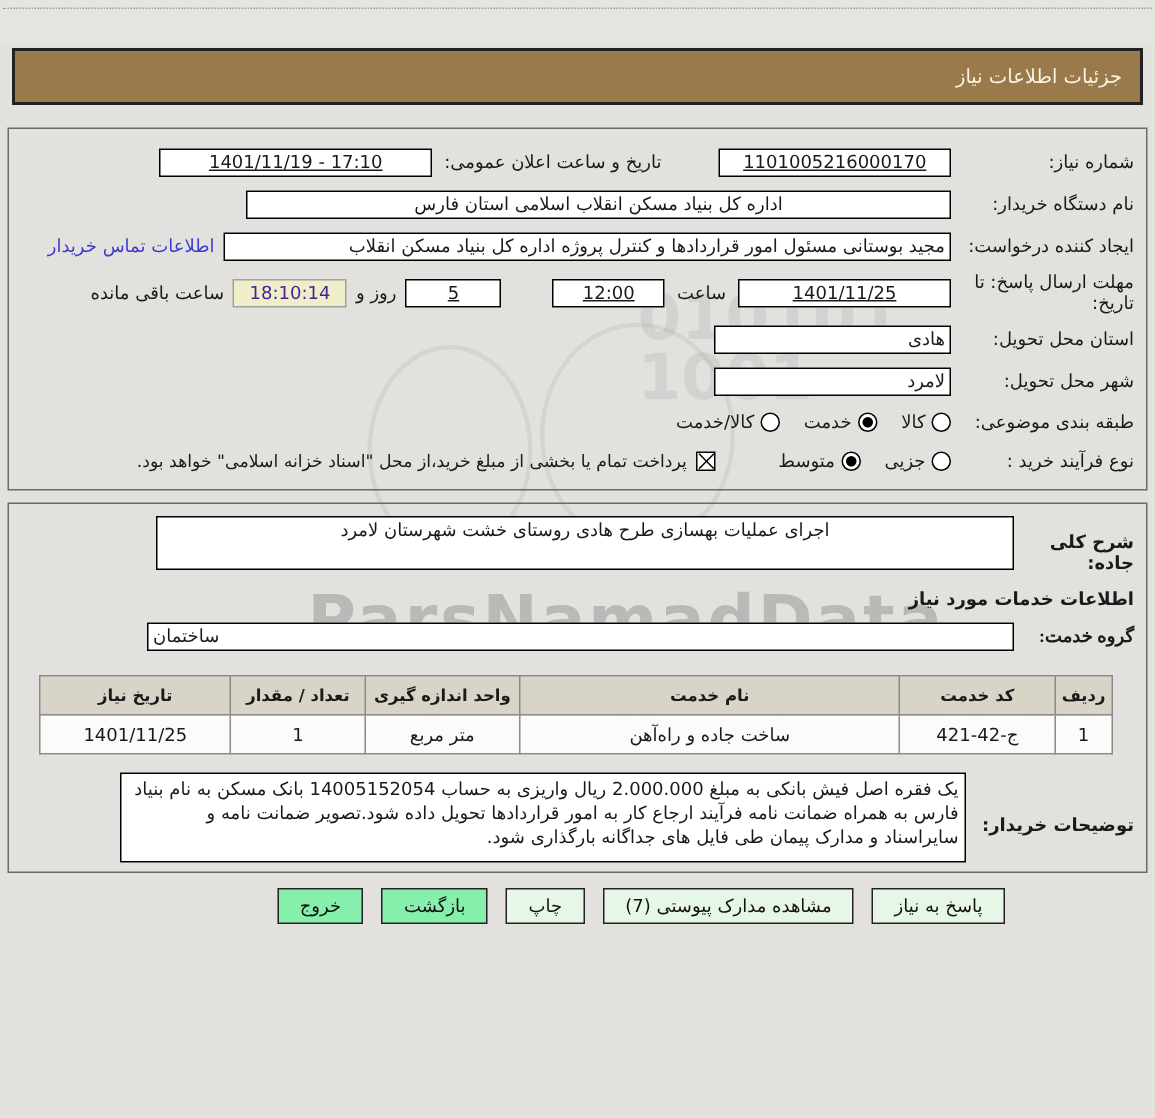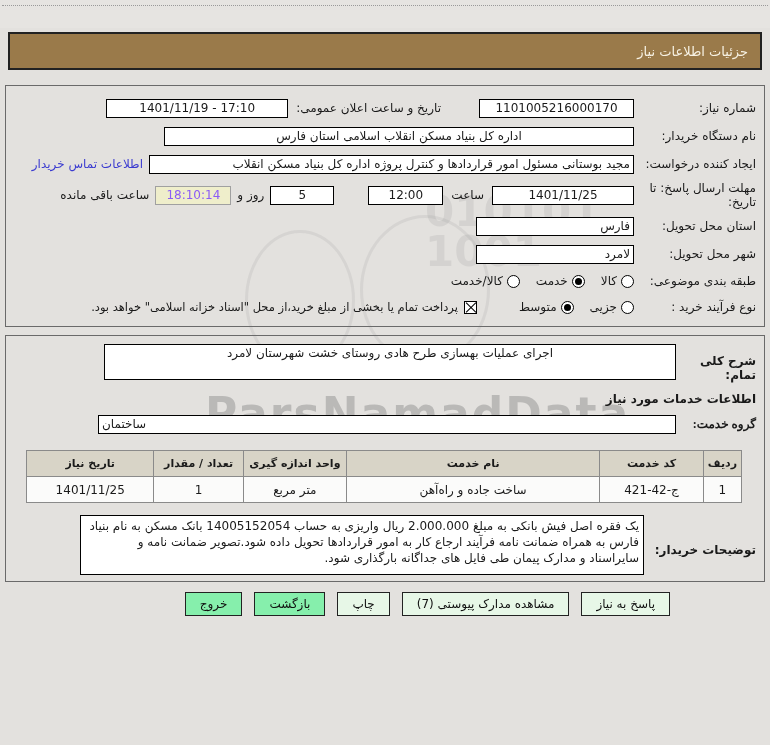--- a/index.html
+++ b/index.html
@@ -30,27 +30,27 @@
   .panel.sec2 { margin-top: 8px; }
 
   .frow { display: flex; align-items: center; min-height: 28px; }
   .lbl { width: 122px; flex: 0 0 122px; line-height: 14px; }
   .blbl { font-weight: bold; }
   .box {
     background: #fff; border: 1px solid #000; height: 19px; line-height: 17px;
     padding: 0 3px; overflow: hidden; white-space: nowrap;
   }
   .box.center { text-align: center; }
-  .box.ltr { direction: ltr; }
+  .box.ltr { direction: ltr; text-decoration: underline; }
   .gap38 { width: 38px; } .gap8 { width: 8px; } .gap6 { width: 6px; }
 
   .link { color: #3b3bd0; cursor: pointer; white-space: nowrap; }
 
   .countdown {
-    background: #efeecb; border: 1px solid #a0a0a0; color: #8b5cf6;
+    background: #efeecb; border: 1px solid #a0a0a0; color: #4c1d95;
     height: 19px; line-height: 17px; padding: 0 6px; direction: ltr; text-align: center;
   }
 
   .radio {
     display: inline-block; width: 13px; height: 13px; border-radius: 50%;
     border: 1px solid #000; background: #fff; position: relative; vertical-align: -2px;
   }
   .radio.checked::after {
     content: ""; position: absolute; inset: 2px; border-radius: 50%; background: #000;
   }
@@ -146,21 +146,21 @@
     <div class="box center ltr" style="flex:0 0 75px;">12:00</div>
     <div style="width:34px;"></div>
     <div class="box center ltr" style="flex:0 0 64px;">5</div>
     <div style="margin:0 6px;">روز و</div>
     <div class="countdown" style="flex:0 0 76px;">18:10:14</div>
     <div style="margin-right:6px;">ساعت باقی مانده</div>
   </div>
 
   <div class="frow">
     <div class="lbl">استان محل تحویل:</div>
-    <div class="box" style="flex:0 0 158px;">فارس</div>
+    <div class="box" style="flex:0 0 158px;">هادی</div>
   </div>
 
   <div class="frow">
     <div class="lbl">شهر محل تحویل:</div>
     <div class="box" style="flex:0 0 158px;">لامرد</div>
   </div>
 
   <div class="frow" style="min-height:26px;">
     <div class="lbl">طبقه بندی موضوعی:</div>
     <span class="radio"></span>
@@ -179,21 +179,21 @@
     <span class="optlbl">متوسط</span>
     <span style="width:26px;"></span>
     <span class="checkbox checked"></span>
     <span style="margin-right:6px; font-size:11.5px;">پرداخت تمام یا بخشی از مبلغ خرید،از محل "اسناد خزانه اسلامی" خواهد بود.</span>
   </div>
 </div>
 
 <div class="panel sec2">
 
   <div class="frow" style="align-items:flex-start;">
-    <div class="lbl blbl" style="width:80px; flex-basis:80px; margin-top:10px;">شرح کلی تمام:</div>
+    <div class="lbl blbl" style="width:80px; flex-basis:80px; margin-top:10px;">شرح کلی جاده:</div>
     <div class="box descbox">اجرای عملیات بهسازی طرح هادی روستای خشت شهرستان لامرد</div>
   </div>
 
   <div class="heading">اطلاعات خدمات مورد نیاز</div>
 
   <div class="frow" style="margin-top:4px;">
     <div class="lbl blbl" style="width:80px; flex-basis:80px;font-family:Liberation Serif, serif;">گروه خدمت:</div>
     <div class="box groupbox">ساختمان</div>
   </div>
 

